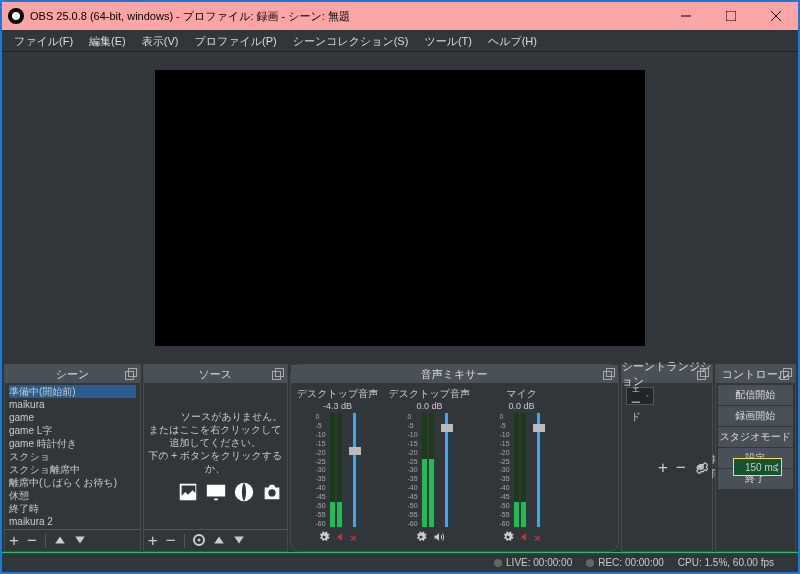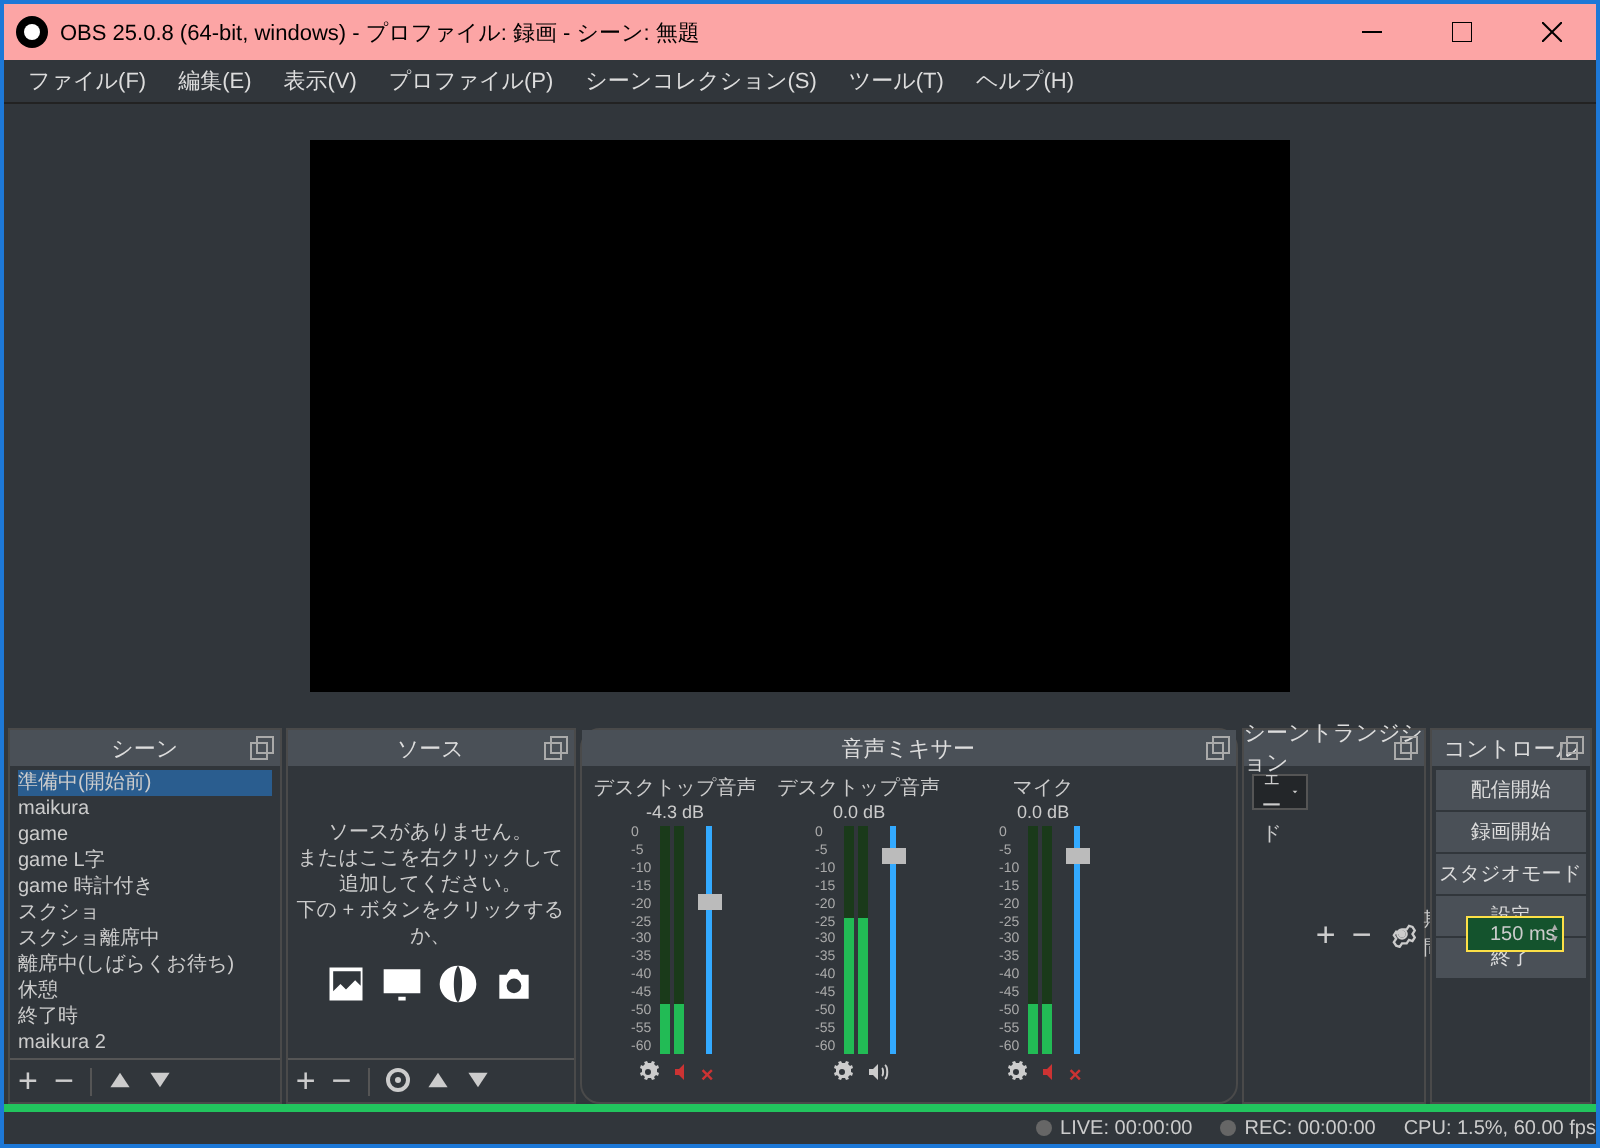--- a/index.html
+++ b/index.html
@@ -28,21 +28,21 @@
 .d-mixer { width: 332px; border-radius: 10px; }
 .d-trans { width: 92px; }
 .d-ctrl { width: 82px; }
 .list { flex: 1; overflow: hidden; padding: 2px 4px; }
 .list-item { color: #ccc; font-size: 10px; line-height: 13px; white-space: nowrap; overflow: hidden; }
 .list-item.sel { background: #2a5d8f; }
 .toolbar { height: 22px; border-top: 1px solid #555; display: flex; align-items: center; padding: 0 4px; gap: 8px; }
 .tbtn { color: #ccc; font-size: 17px; line-height: 1; }
 .vsep { width: 1px; height: 14px; background: #555; }
 .tbtn.sm svg { width: 12px; height: 12px; fill: #ccc; }
-.src-empty { flex: 1; display: flex; flex-direction: column; align-items: center; justify-content: center; color: #ccc; font-size: 10px; text-align: center; line-height: 13px; padding: 4px; }
+.src-empty { flex: 1; display: flex; flex-direction: column; align-items: flex-end; justify-content: center; color: #ccc; font-size: 10px; text-align: center; line-height: 13px; padding: 4px; }
 .src-icons { display: flex; gap: 6px; margin-top: 6px; }
 .src-icons svg { width: 22px; height: 22px; fill: #fff; }
 .mixer-body { flex: 1; display: flex; padding: 4px 6px; gap: 10px; overflow: hidden; }
 .mixer-ch { width: 82px; display: flex; flex-direction: column; }
 .ch-name { color: #ccc; font-size: 10px; text-align: center; white-space: nowrap; overflow: hidden; }
 .ch-db { color: #ccc; font-size: 9px; text-align: center; }
 .ch-meters { flex: 1; display: flex; justify-content: center; gap: 2px; padding: 2px 0; position: relative; }
 .meter { width: 5px; background: linear-gradient(to top, #2b5 0%, #2b5 60%, #cc3 60%, #cc3 85%, #c33 85%, #c33 100%); position: relative; }
 .meter::after { content: ""; position: absolute; top: 0; left: 0; right: 0; background: #1a3a1a; }
 .meter.low::after { height: 78%; }
@@ -57,21 +57,21 @@
 .trans-body { flex: 1; padding: 4px; display: flex; flex-direction: row; gap: 4px; font-size: 10px; color: #ccc; }
 .combo { background: #232629; border: 1px solid #555; height: 18px; display: flex; align-items: center; padding: 0 4px; justify-content: space-between; }
 .combo svg { width: 8px; height: 8px; fill: #ccc; }
 .trans-row { display: flex; justify-content: flex-end; align-items: center; gap: 8px; }
 .tgear { width: 14px; height: 14px; fill: #ccc; }
 .dur-row { display: flex; align-items: center; gap: 4px; }
 .spin { background: #14532d; border: 1px solid #fde047; height: 18px; width: 56px; display: flex; align-items: center; justify-content: flex-end; padding: 0 3px; font-size: 10px; position: relative; }
 .spin-arrows { position: absolute; right: 1px; display: flex; flex-direction: column; font-size: 5px; color: #aaa; }
 .ctrl-body { flex: 1; padding: 2px; display: flex; flex-direction: column; gap: 1px; }
 .cbtn { background: #4a5057; color: #ddd; font-size: 10px; height: 20px; display: flex; align-items: center; justify-content: center; }
-.status { height: 20px; border-top: 4px solid #22c55e; display: flex; align-items: center; justify-content: flex-end; gap: 14px; padding: 0 0; font-size: 10px; color: #ccc; }
+.status { height: 20px; border-top: 1px solid #22c55e; display: flex; align-items: center; justify-content: flex-end; gap: 14px; padding: 0 24px; font-size: 10px; color: #ccc; }
 .dot { width: 8px; height: 8px; border-radius: 50%; background: #666; }
 .status-item { display: flex; align-items: center; gap: 4px; }
 svg.spk-muted { fill: #c33; }
 </style>
 </head>
 <body>
 
 <div class="win">
   <div class="titlebar">
     <div class="icon"></div>

